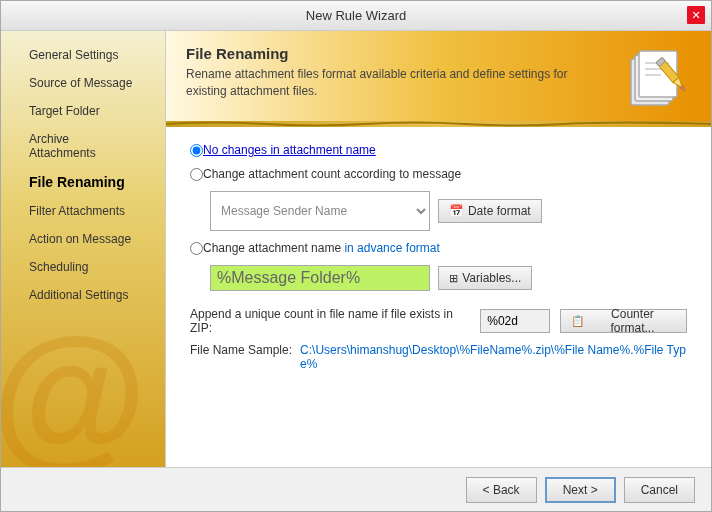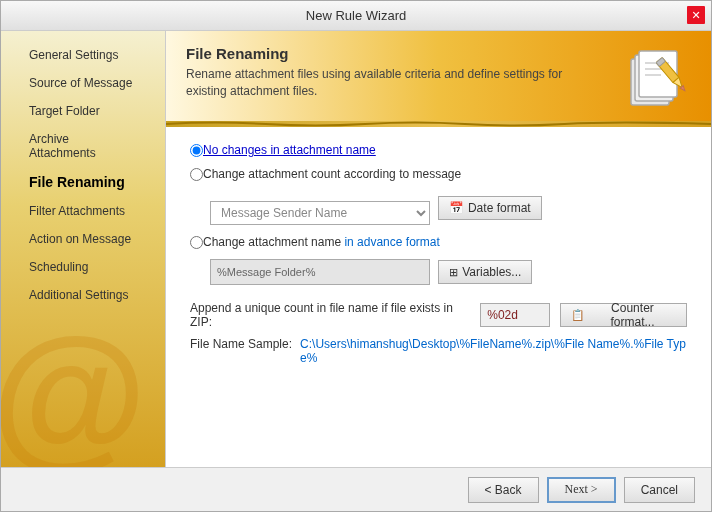--- a/index.html
+++ b/index.html
@@ -26,36 +26,36 @@
     .content-header-desc { font-size: 12px; color: #444; max-width: 420px; line-height: 1.4; }
     .header-icon { position: absolute; right: 20px; top: 10px; width: 70px; height: 70px; }
     .header-icon svg { width: 70px; height: 70px; }
     
     .content-body { flex: 1; padding: 16px 24px; overflow-y: auto; }
     .radio-row { display: flex; align-items: flex-end; margin-bottom: 10px; }
     .radio-row input[type="radio"] { margin: 0; }
     .radio-label { font-size: 12px; color: #333; }
     
     .dropdown-row { display: flex; align-items: center; gap: 8px; margin-left: 20px; margin-bottom: 10px; }
-    .dropdown { width: 220px; height: 24px; font-size: 12px; border: 1px solid #aaa; padding: 2px 6px; background: white; color: #888; margin-top: 10px; }
+    .dropdown { width: 220px; height: 40px; font-size: 12px; border: 1px solid #aaa; padding: 2px 6px; background: white; color: #888; }
     .btn-small { height: 24px; padding: 0 10px; font-size: 12px; border: 1px solid #aaa; background: linear-gradient(to bottom, #f8f8f8, #e0e0e0); cursor: pointer; display: flex; align-items: center; gap: 4px; color: #333; }
     
-    .text-input { width: 220px; height: 24px; font-size: 11px; border: 1px solid #aaa; padding: 12px 6px; background: #e5e5e5; color: #666; }
+    .text-input { width: 220px; height: 24px; font-size: 16px; border: 1px solid #aaa; padding: 12px 6px; background: #bef264; color: #666; }
     
     .append-row { display: flex; align-items: center; gap: 10px; margin-top: 16px; margin-bottom: 8px; justify-content: space-between; }
     .append-label { font-size: 12px; color: #333; }
-    .append-input { width: 70px; height: 24px; font-size: 12px; border: 1px solid #aaa; padding: 2px 6px; background: #f0f0f0; color: #7f1d1d; }
+    .append-input { width: 70px; height: 24px; font-size: 12px; border: 1px solid #aaa; padding: 2px 6px; background: #f0f0f0; color: #000000; }
     
     .file-sample { margin-top: 2px; display: flex; align-items: flex-start; gap: 8px; }
     .file-sample-label { font-size: 12px; color: #333; white-space: nowrap; }
     .file-sample-value { font-size: 12px; color: #0066cc; word-break: break-all; }
     
     .footer { height: 44px; background: #f0f0f0; border-top: 1px solid #ccc; display: flex; align-items: center; justify-content: flex-end; padding: 0 16px; gap: 8px; }
     .btn-footer { height: 26px; padding: 0 16px; font-size: 12px; border: 1px solid #aaa; background: linear-gradient(to bottom, #f8f8f8, #e0e0e0); cursor: pointer; color: #333; min-width: 60px; }
-    .btn-footer.primary { border: 2px solid #6699cc; font-family: Liberation Serif, serif; }
+    .btn-footer.primary { border: 2px solid #6699cc; }
   </style>
 </head>
 <body>
 
 <div class="window">
 
   <div class="title-bar">
     <span class="title-bar-text">New Rule Wizard</span>
     <button class="title-bar-close">✕</button>
   </div>
@@ -71,21 +71,21 @@
       <div class="sidebar-item">Filter Attachments</div>
       <div class="sidebar-item">Action on Message</div>
       <div class="sidebar-item">Scheduling</div>
       <div class="sidebar-item">Additional Settings</div>
     </div>
 
     <div class="content-area">
 
       <div class="content-header">
         <div class="content-header-title">File Renaming</div>
-        <div class="content-header-desc">Rename attachment files using available criteria and define settings for existing attachment files.</div>
+        <div class="content-header-desc">Rename attachment files format available criteria and define settings for existing attachment files.</div>
 
         <div class="header-icon">
           <svg viewBox="0 0 70 70" xmlns="http://www.w3.org/2000/svg">
 
             <rect x="10" y="18" width="38" height="46" rx="2" fill="#e8e8e8" stroke="#aaa" stroke-width="1.5"></rect>
             <rect x="14" y="14" width="38" height="46" rx="2" fill="#f0f0f0" stroke="#aaa" stroke-width="1.5"></rect>
             <rect x="18" y="10" width="38" height="46" rx="2" fill="white" stroke="#aaa" stroke-width="1.5"></rect>
             <line x1="24" y1="22" x2="48" y2="22" stroke="#ccc" stroke-width="1.5"></line>
             <line x1="24" y1="28" x2="48" y2="28" stroke="#ccc" stroke-width="1.5"></line>
             <line x1="24" y1="34" x2="40" y2="34" stroke="#ccc" stroke-width="1.5"></line>

